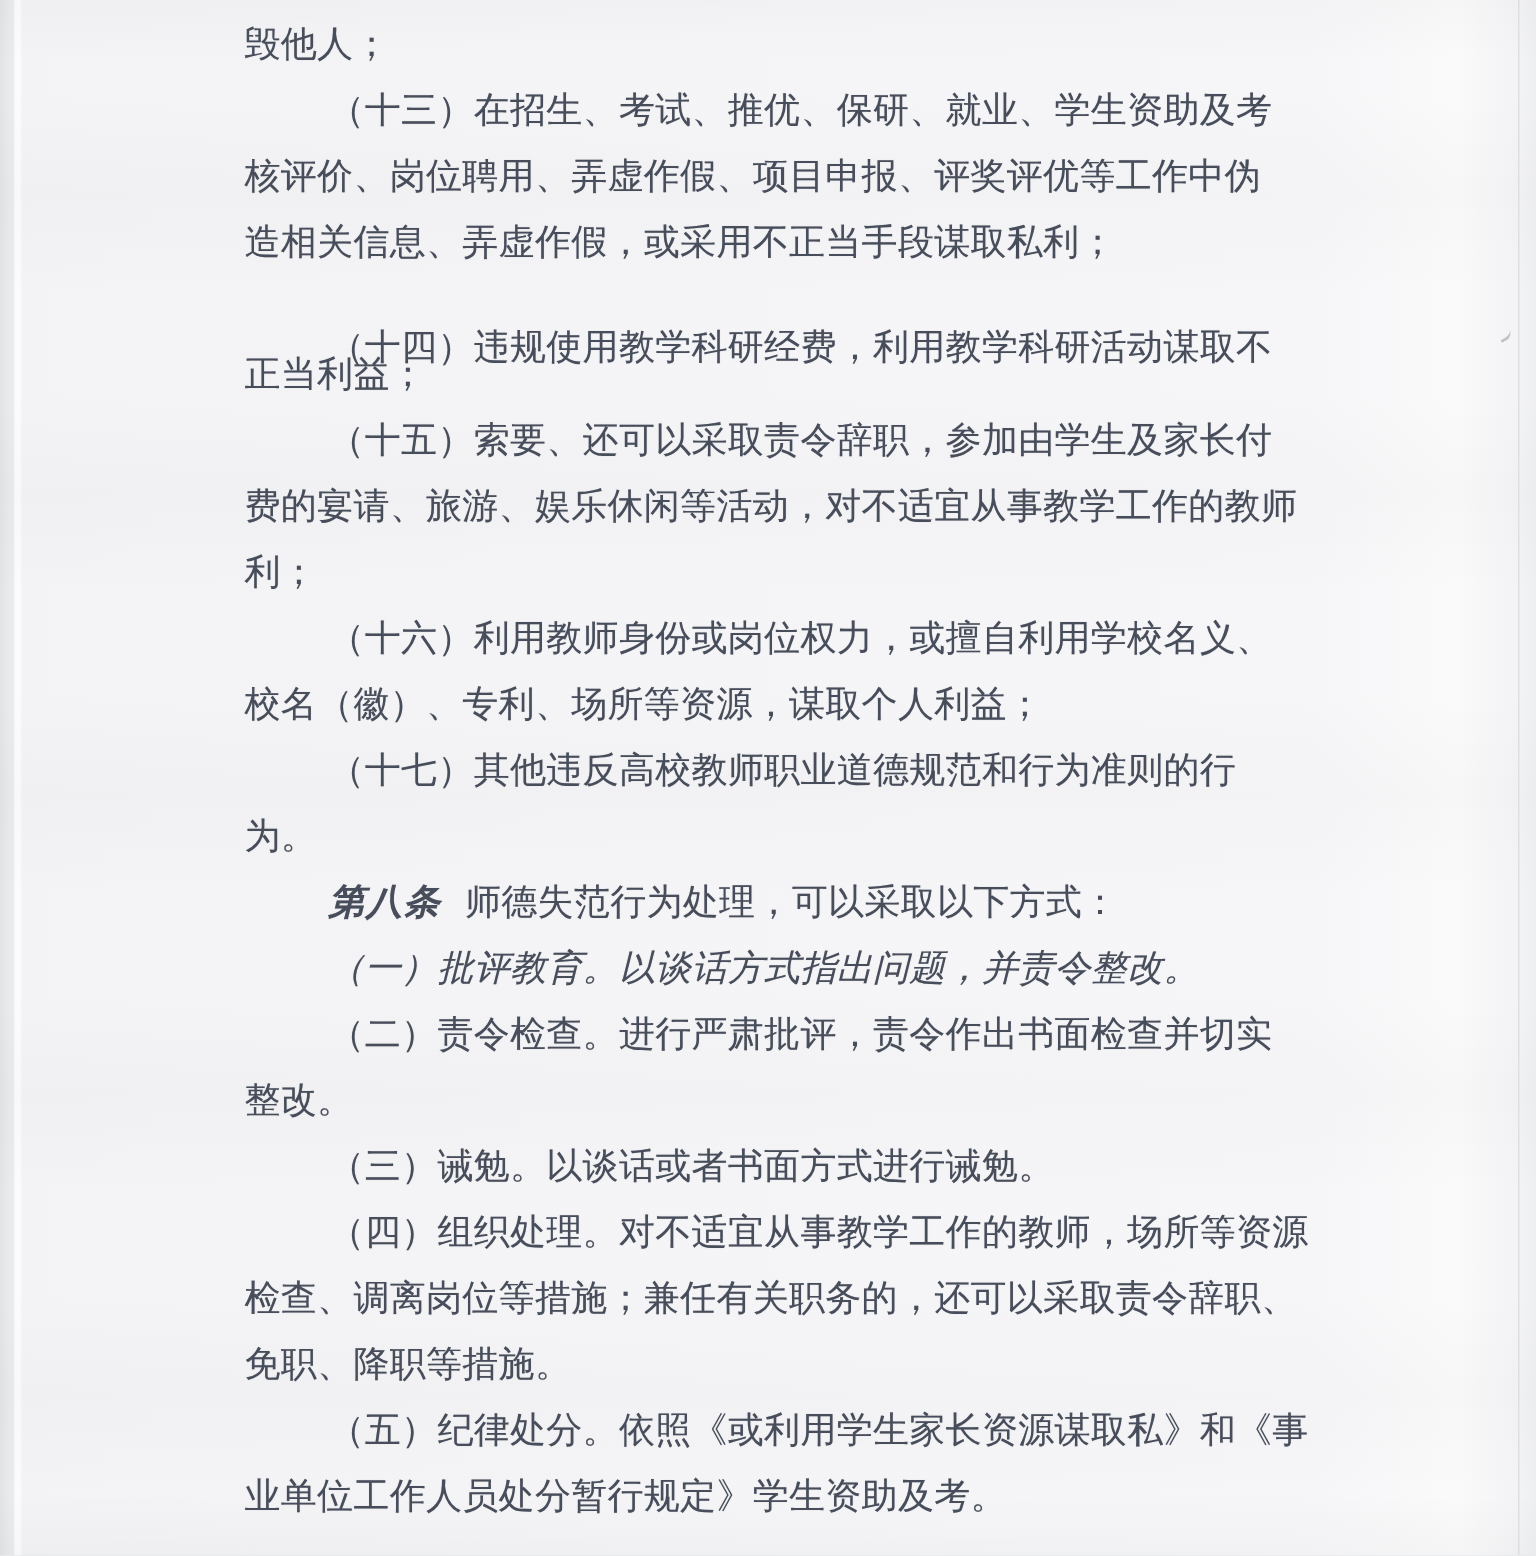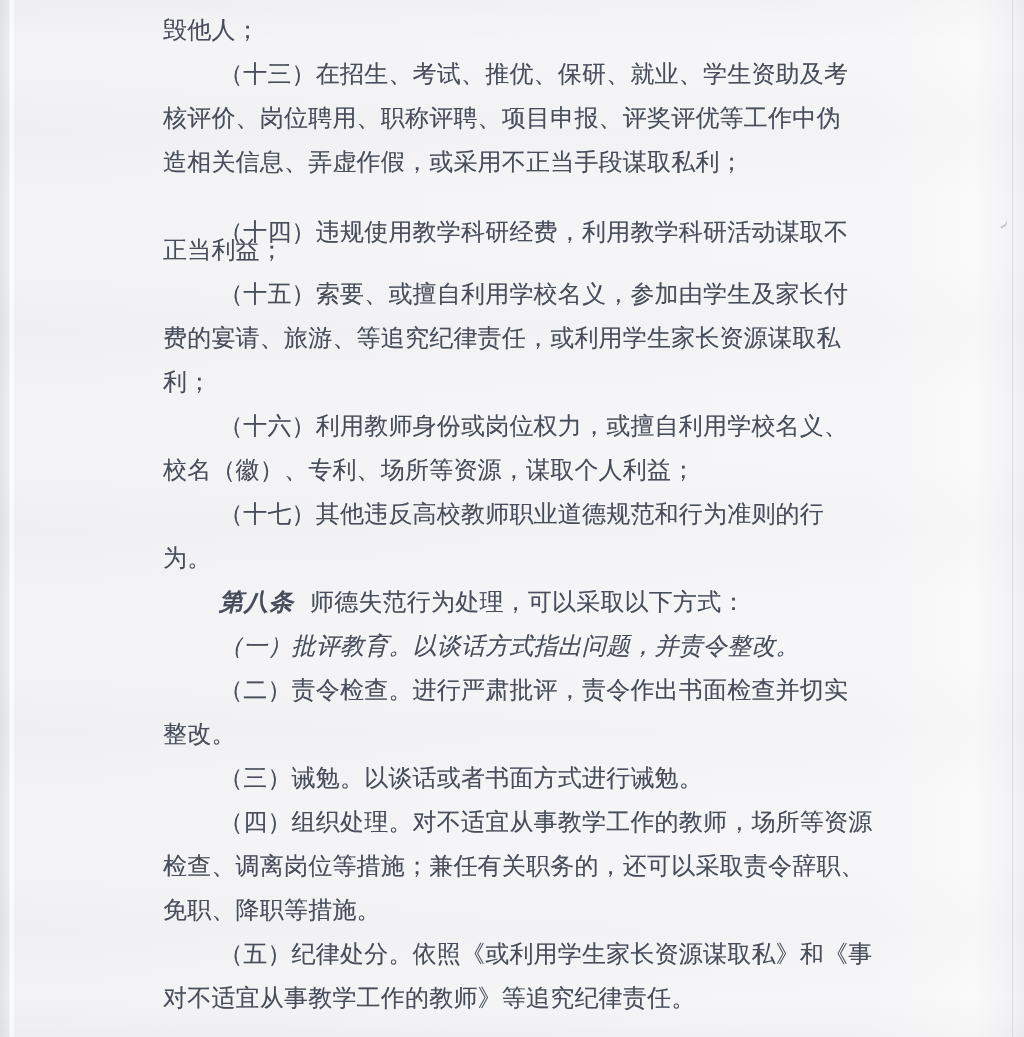--- a/index.html
+++ b/index.html
@@ -87,35 +87,35 @@
 </head>
 <body>
 
 <div class="page">
   <div class="scan-texture"></div>
   <div class="right-scan-line"></div>
   <div class="speck"></div>
   <div class="text-layer" style="color: rgb(71, 77, 90);">
       <div class="line" style="top: 0px;">毁他人；</div>
       <div class="line indent" style="top: 44px;">（十三）在招生、考试、推优、保研、就业、学生资助及考</div>
-      <div class="line" style="top: 88px;">核评价、岗位聘用、职称评聘、项目申报、评奖评优等工作中伪</div>
+      <div class="line" style="top: 88px;">核评价、岗位聘用、弄虚作假、项目申报、评奖评优等工作中伪</div>
       <div class="line" style="top: 132px;">造相关信息、弄虚作假，或采用不正当手段谋取私利；</div>
       <div class="line indent" style="top: 176px; margin-top: 26px;">（十四）违规使用教学科研经费，利用教学科研活动谋取不</div>
       <div class="line" style="top: 220px;">正当利益；</div>
-      <div class="line indent" style="top: 264px;">（十五）索要、或擅自利用学校名义，参加由学生及家长付</div>
-      <div class="line" style="top: 308px;">费的宴请、旅游、等追究纪律责任，或利用学生家长资源谋取私</div>
+      <div class="line indent" style="top: 264px;">（十五）索要、还可以采取责令辞职，参加由学生及家长付</div>
+      <div class="line" style="top: 308px;">费的宴请、旅游、娱乐休闲等活动，对不适宜从事教学工作的教师</div>
       <div class="line" style="top: 352px;">利；</div>
       <div class="line indent" style="top: 396px;">（十六）利用教师身份或岗位权力，或擅自利用学校名义、</div>
       <div class="line" style="top: 440px;">校名（徽）、专利、场所等资源，谋取个人利益；</div>
       <div class="line indent" style="top: 484px;">（十七）其他违反高校教师职业道德规范和行为准则的行</div>
       <div class="line" style="top: 528px;">为。</div>
       <div class="line indent" style="top: 572px;"><span class="article-no">第八条</span><span class="after-bold">师德失范行为处理，可以采取以下方式：</span></div>
       <div class="line indent" style="top: 616px; font-style: italic;">（一）批评教育。以谈话方式指出问题，并责令整改。</div>
       <div class="line indent" style="top: 660px;">（二）责令检查。进行严肃批评，责令作出书面检查并切实</div>
       <div class="line" style="top: 704px;">整改。</div>
       <div class="line indent" style="top: 748px;">（三）诫勉。以谈话或者书面方式进行诫勉。</div>
       <div class="line indent" style="top: 792px;">（四）组织处理。对不适宜从事教学工作的教师，场所等资源</div>
       <div class="line" style="top: 836px;">检查、调离岗位等措施；兼任有关职务的，还可以采取责令辞职、</div>
       <div class="line" style="top: 880px;">免职、降职等措施。</div>
       <div class="line indent" style="top: 924px;">（五）纪律处分。依照《或利用学生家长资源谋取私》和《事</div>
-      <div class="line" style="top: 968px;">对不适宜从事教学工作的教师》等追究纪律责任。</div>
+      <div class="line" style="top: 968px;">业单位工作人员处分暂行规定》学生资助及考。</div>
     </div>
 </div>
 
 </body></html>

